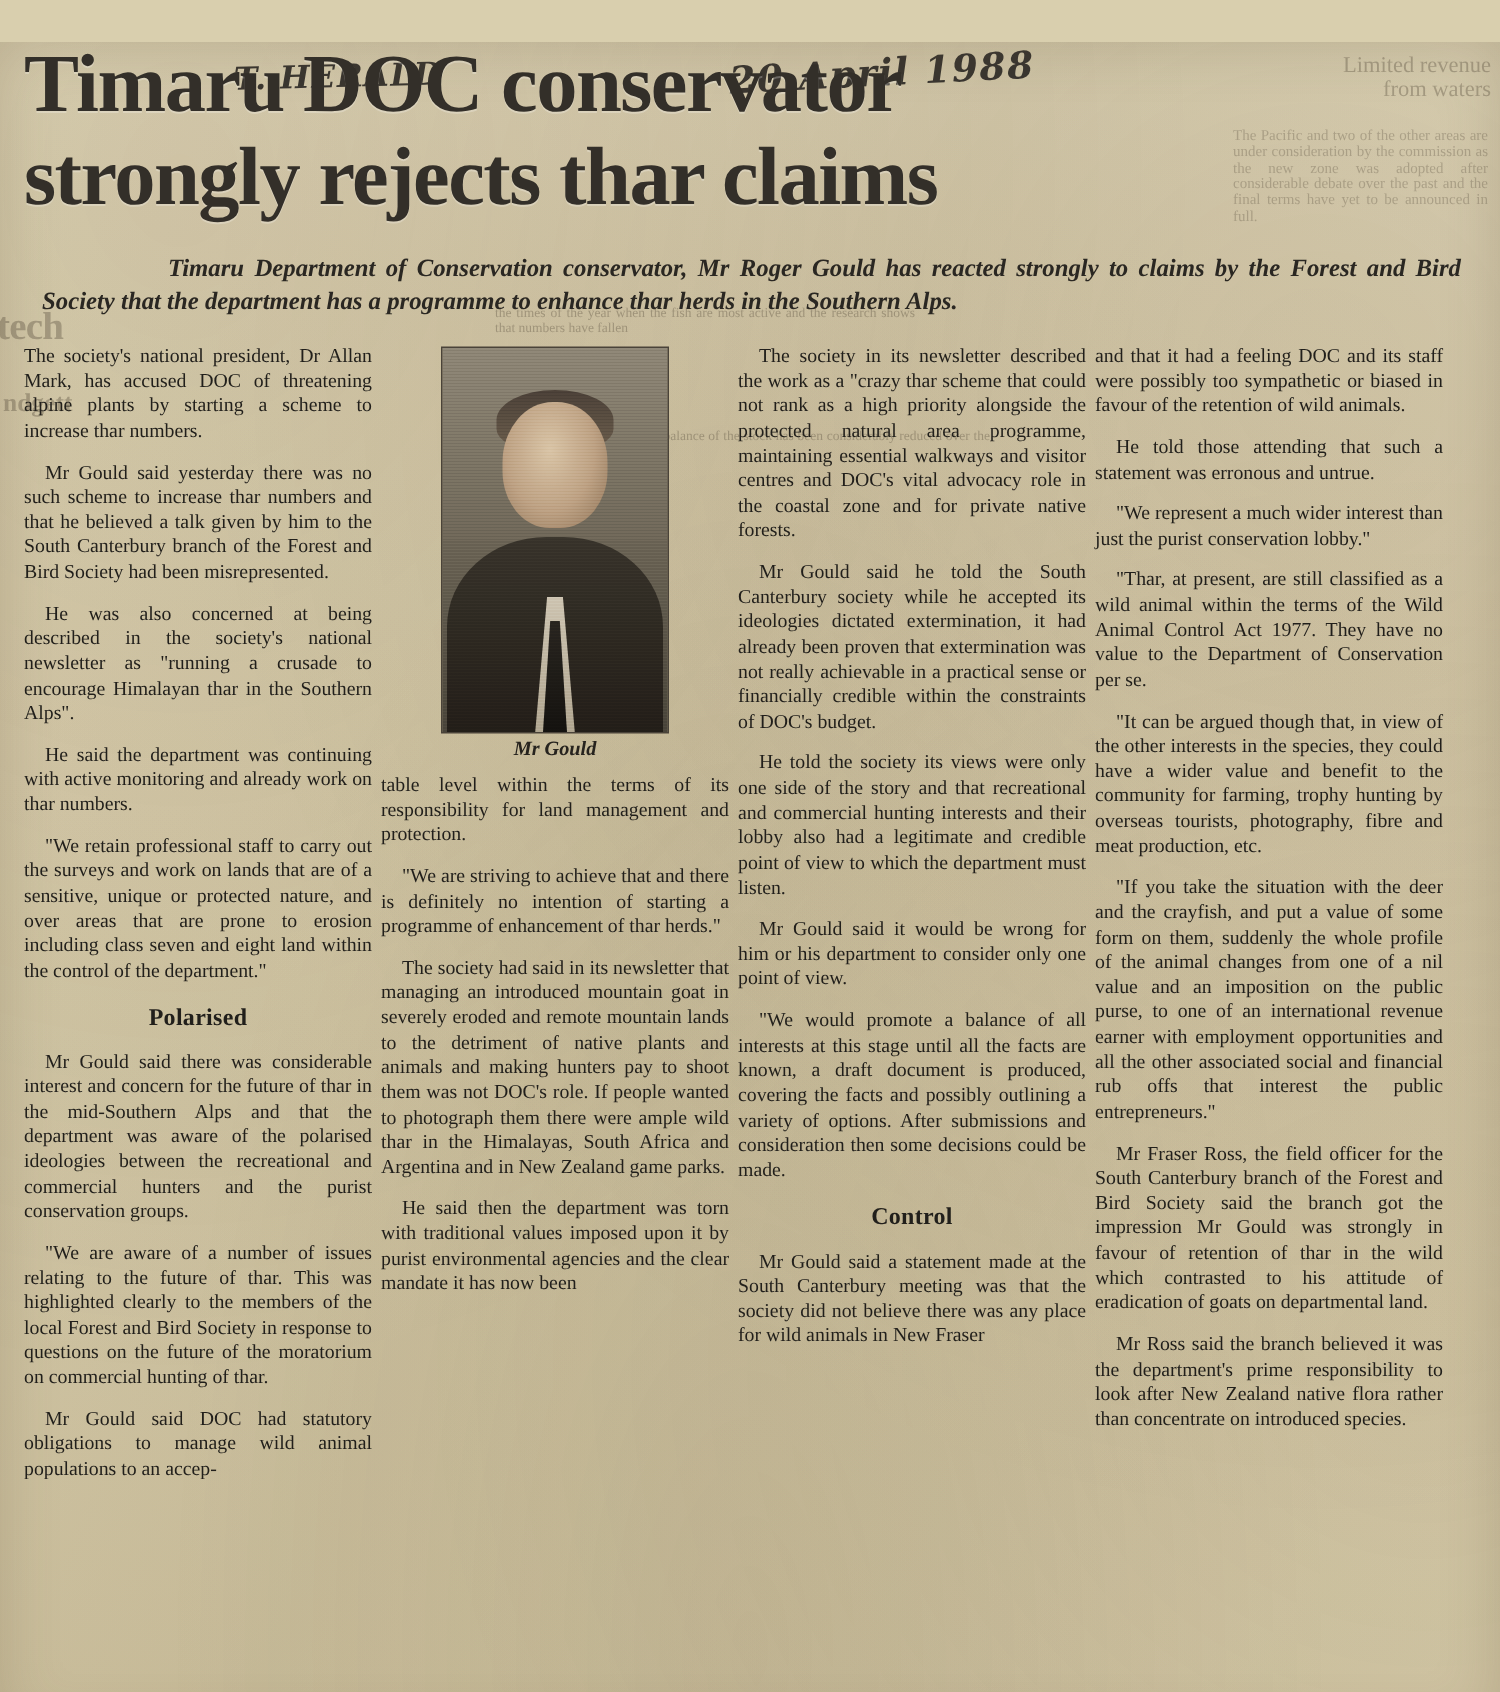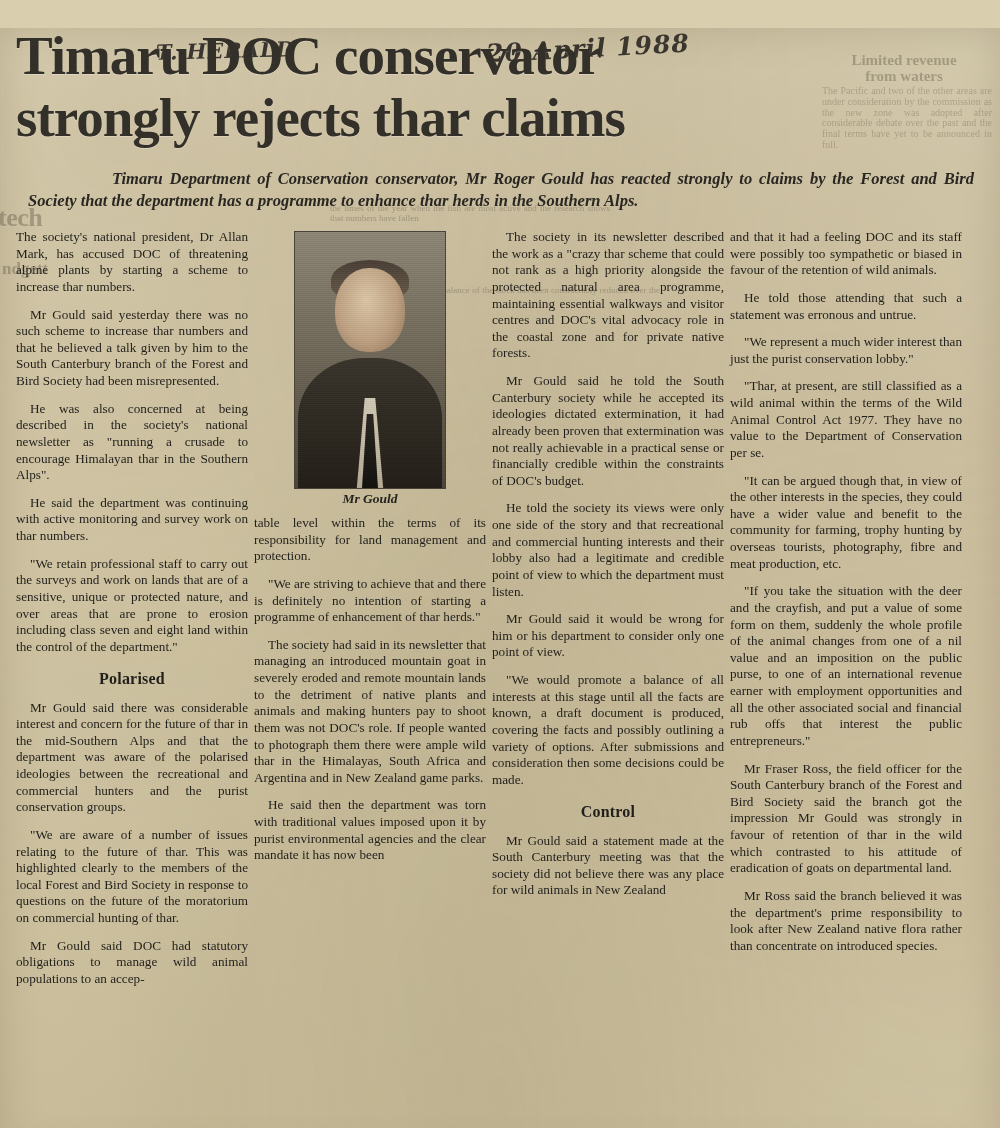--- a/index.html
+++ b/index.html
@@ -42,25 +42,25 @@
     position: absolute;
     color: rgba(60,50,35,0.30);
     font-family: "Liberation Serif", serif;
     pointer-events: none;
     user-select: none;
     white-space: pre;
     line-height: 1.08;
   }
   .ghost-right-head {
     right: 6px;
-    top: 24px;
+    top: 8px;
     width: 180px;
-    font-weight: bold;
+    font-weight: normal;
     font-size: 15px;
-    text-align: center;
+    text-align: right;
   }
   .ghost-right-body {
     right: 8px;
     top: 58px;
     width: 170px;
     font-size: 10px;
     text-align: justify;
     white-space: normal;
     opacity: 0.85;
   }
@@ -291,21 +291,21 @@
   </h1>
 
   <div class="standfirst">Timaru Department of Conservation conservator, Mr Roger Gould has reacted strongly to claims by the Forest and Bird Society that the department has a programme to enhance thar herds in the Southern Alps.</div>
 
   <div class="columns">
 
     <div class="col">
       <p class="noindent">The society's national president, Dr Allan Mark, has accused DOC of threatening alpine plants by starting a scheme to increase thar numbers.</p>
       <p>Mr Gould said yesterday there was no such scheme to increase thar numbers and that he believed a talk given by him to the South Canterbury branch of the Forest and Bird Society had been misrepresented.</p>
       <p>He was also concerned at being described in the society's national newsletter as "running a crusade to encourage Himalayan thar in the Southern Alps".</p>
-      <p>He said the department was continuing with active monitoring and survey work on thar numbers.</p>
+      <p>He said the department was continuing with active monitoring and already work on thar numbers.</p>
       <p>"We retain professional staff to carry out the surveys and work on lands that are of a sensitive, unique or protected nature, and over areas that are prone to erosion including class seven and eight land within the control of the department."</p>
       <div class="subhead">Polarised</div>
       <p>Mr Gould said there was considerable interest and concern for the future of thar in the mid-Southern Alps and that the department was aware of the polarised ideologies between the recreational and commercial hunters and the purist conservation groups.</p>
       <p>"We are aware of a number of issues relating to the future of thar. This was highlighted clearly to the members of the local Forest and Bird Society in response to questions on the future of the moratorium on commercial hunting of thar.</p>
       <p>Mr Gould said DOC had statutory obligations to manage wild animal populations to an accep-</p>
     </div>
 
     <div class="col">
       <div class="photo-block">
         <div class="photo">
@@ -325,21 +325,21 @@
       <p>He said then the department was torn with traditional values imposed upon it by purist environmental agencies and the clear mandate it has now been</p>
     </div>
 
     <div class="col">
       <p>The society in its newsletter described the work as a "crazy thar scheme that could not rank as a high priority alongside the protected natural area programme, maintaining essential walkways and visitor centres and DOC's vital advocacy role in the coastal zone and for private native forests.</p>
       <p>Mr Gould said he told the South Canterbury society while he accepted its ideologies dictated extermination, it had already been proven that extermination was not really achievable in a practical sense or financially credible within the constraints of DOC's budget.</p>
       <p>He told the society its views were only one side of the story and that recreational and commercial hunting interests and their lobby also had a legitimate and credible point of view to which the department must listen.</p>
       <p>Mr Gould said it would be wrong for him or his department to consider only one point of view.</p>
       <p>"We would promote a balance of all interests at this stage until all the facts are known, a draft document is produced, covering the facts and possibly outlining a variety of options. After submissions and consideration then some decisions could be made.</p>
       <div class="subhead">Control</div>
-      <p>Mr Gould said a statement made at the South Canterbury meeting was that the society did not believe there was any place for wild animals in New Zealand</p>
+      <p>Mr Gould said a statement made at the South Canterbury meeting was that the society did not believe there was any place for wild animals in New Fraser</p>
     </div>
 
     <div class="col">
       <p class="noindent">and that it had a feeling DOC and its staff were possibly too sympathetic or biased in favour of the retention of wild animals.</p>
       <p>He told those attending that such a statement was erronous and untrue.</p>
       <p>"We represent a much wider interest than just the purist conservation lobby."</p>
       <p>"Thar, at present, are still classified as a wild animal within the terms of the Wild Animal Control Act 1977. They have no value to the Department of Conservation per se.</p>
       <p>"It can be argued though that, in view of the other interests in the species, they could have a wider value and benefit to the community for farming, trophy hunting by overseas tourists, photography, fibre and meat production, etc.</p>
       <p>"If you take the situation with the deer and the crayfish, and put a value of some form on them, suddenly the whole profile of the animal changes from one of a nil value and an imposition on the public purse, to one of an international revenue earner with employment opportunities and all the other associated social and financial rub offs that interest the public entrepreneurs."</p>
       <p>Mr Fraser Ross, the field officer for the South Canterbury branch of the Forest and Bird Society said the branch got the impression Mr Gould was strongly in favour of retention of thar in the wild which contrasted to his attitude of eradication of goats on departmental land.</p>

